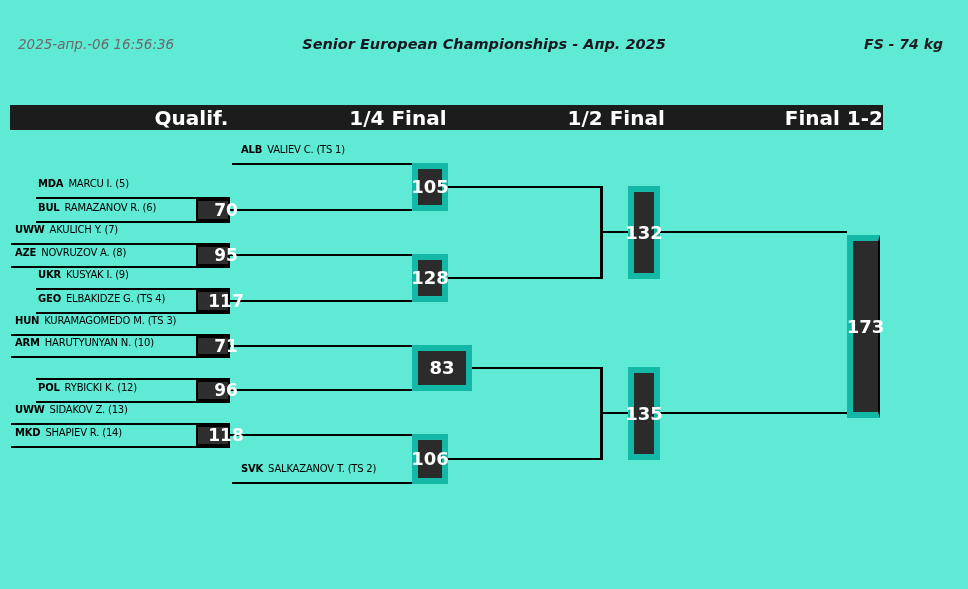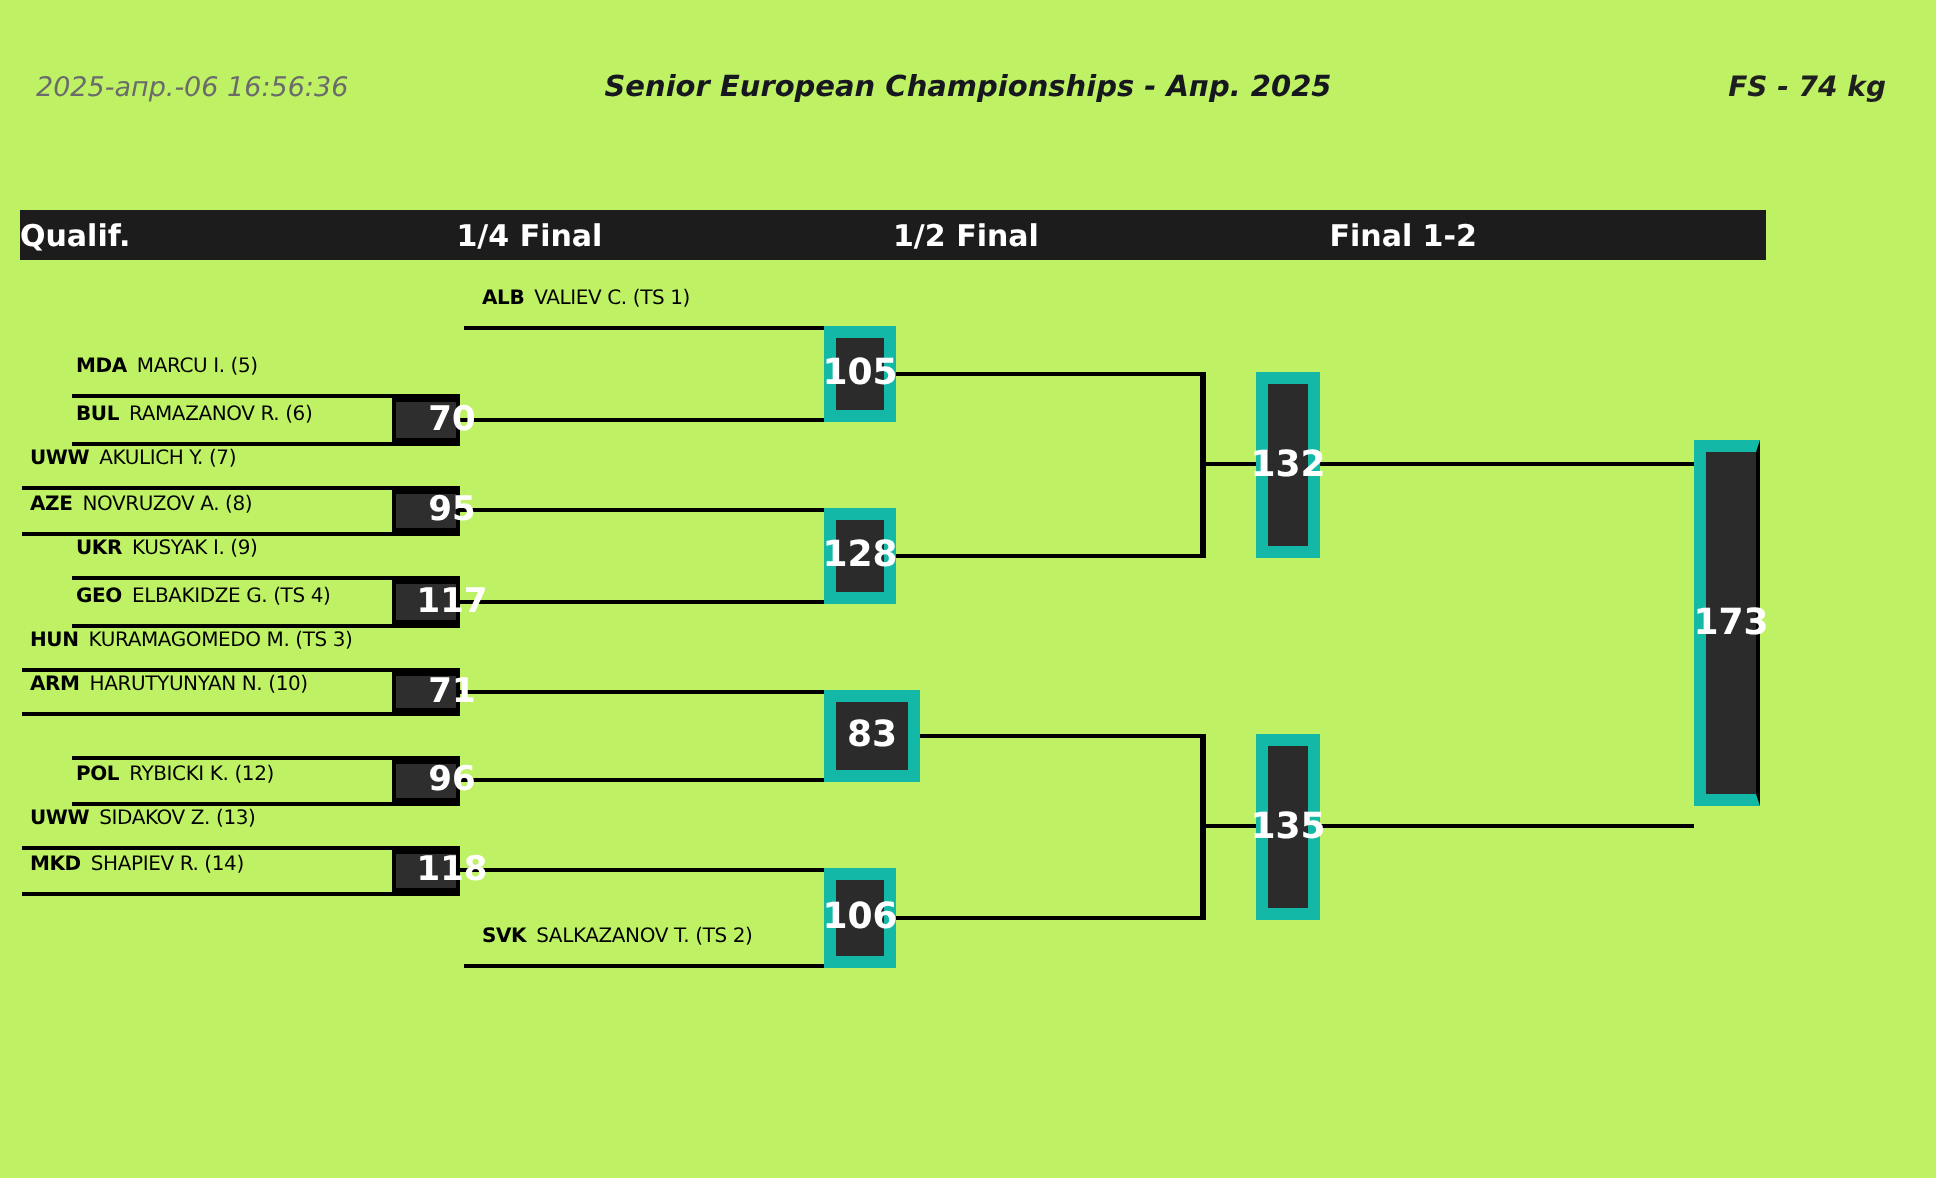--- a/index.html
+++ b/index.html
@@ -1,28 +1,28 @@
 <!DOCTYPE html>
 <html><head>
 <meta charset="utf-8">
 <style>
   html,body{margin:0;padding:0;background:#fff;}
-  #page{position:relative;width:968px;height:589px;background:#bef264;overflow:hidden;
+  #page{position:relative;width:968px;height:589px;background:#5eead4;overflow:hidden;
         font-family:"DejaVu Sans","Liberation Sans",sans-serif;}
 
   
   .hdr{position:absolute;top:36px;font-style:italic;white-space:nowrap;}
   .hdr-ts{left:18px;font-size:13.5px;color:#6b6b6b;}
   .hdr-title{left:0;right:0;text-align:center;font-size:14.5px;color:#17171f;font-weight:600;}
   .hdr-wt{right:25px;font-size:14px;color:#1f1f1f;font-weight:600;}
 
   
   .colbar{position:absolute;left:10px;top:105px;width:873px;height:25px;background:#1c1c1c;
           display:flex;align-items:center;}
-  .colbar span{flex:1;text-align:left;color:#ffffff;font-weight:bold;font-size:15px;}
+  .colbar span{flex:1;text-align:right;color:#ffffff;font-weight:bold;font-size:20px;}
 
   
   .hl{position:absolute;height:2px;background:#000;}
   .vl{position:absolute;width:3px;background:#000;}
   .ath{position:absolute;font-size:10px;color:#000;white-space:nowrap;z-index:1;letter-spacing:-0.2px;}
   .ath b{margin-right:5px;}
   .sb{position:absolute;left:196px;width:34px;background:#2e2e2e;border:2px solid #000;
       box-sizing:border-box;color:#fff;font-weight:bold;font-size:17px;
       display:flex;align-items:center;justify-content:center;z-index:2;line-height:1;padding-left:26px;}
   .mb{position:absolute;background:#2b2b2b;border:6px solid #14b8a6;box-sizing:border-box;
@@ -83,32 +83,32 @@
 
   <div class="hl" style="left:230px;top:209px;width:182px"></div>
   <div class="hl" style="left:230px;top:254px;width:182px"></div>
   <div class="hl" style="left:230px;top:300px;width:182px"></div>
   <div class="hl" style="left:230px;top:345px;width:182px"></div>
   <div class="hl" style="left:230px;top:389px;width:182px"></div>
   <div class="hl" style="left:230px;top:434px;width:182px"></div>
 
   <div class="mb" style="left:412px;width:36px;top:163px;height:48px">105</div>
   <div class="mb" style="left:412px;width:36px;top:254px;height:48px">128</div>
-  <div class="mb" style="left:412px;width:48px;top:345px;height:46px">83</div>
+  <div class="mb" style="left:412px;width:60px;top:345px;height:46px">83</div>
   <div class="mb" style="left:412px;width:36px;top:434px;height:50px">106</div>
 
   <div class="hl" style="left:448px;top:186px;width:155px"></div>
   <div class="hl" style="left:448px;top:277px;width:155px"></div>
   <div class="hl" style="left:448px;top:367px;width:155px"></div>
   <div class="hl" style="left:448px;top:458px;width:155px"></div>
 
   <div class="vl" style="left:600px;top:186px;height:93px"></div>
   <div class="vl" style="left:600px;top:367px;height:93px"></div>
 
   <div class="mb" style="left:628px;width:32px;top:186px;height:93px">132</div>
   <div class="mb" style="left:628px;width:32px;top:367px;height:93px">135</div>
 
   <div class="hl" style="left:600px;top:231px;width:247px"></div>
   <div class="hl" style="left:600px;top:412px;width:247px"></div>
 
-  <div class="mb" style="left:847px;width:33px;top:220px;height:183px;border-right:2px solid #000">173</div>
+  <div class="mb" style="left:847px;width:33px;top:235px;height:183px;border-right:2px solid #000">173</div>
 
 </div>
 
 </body></html>

